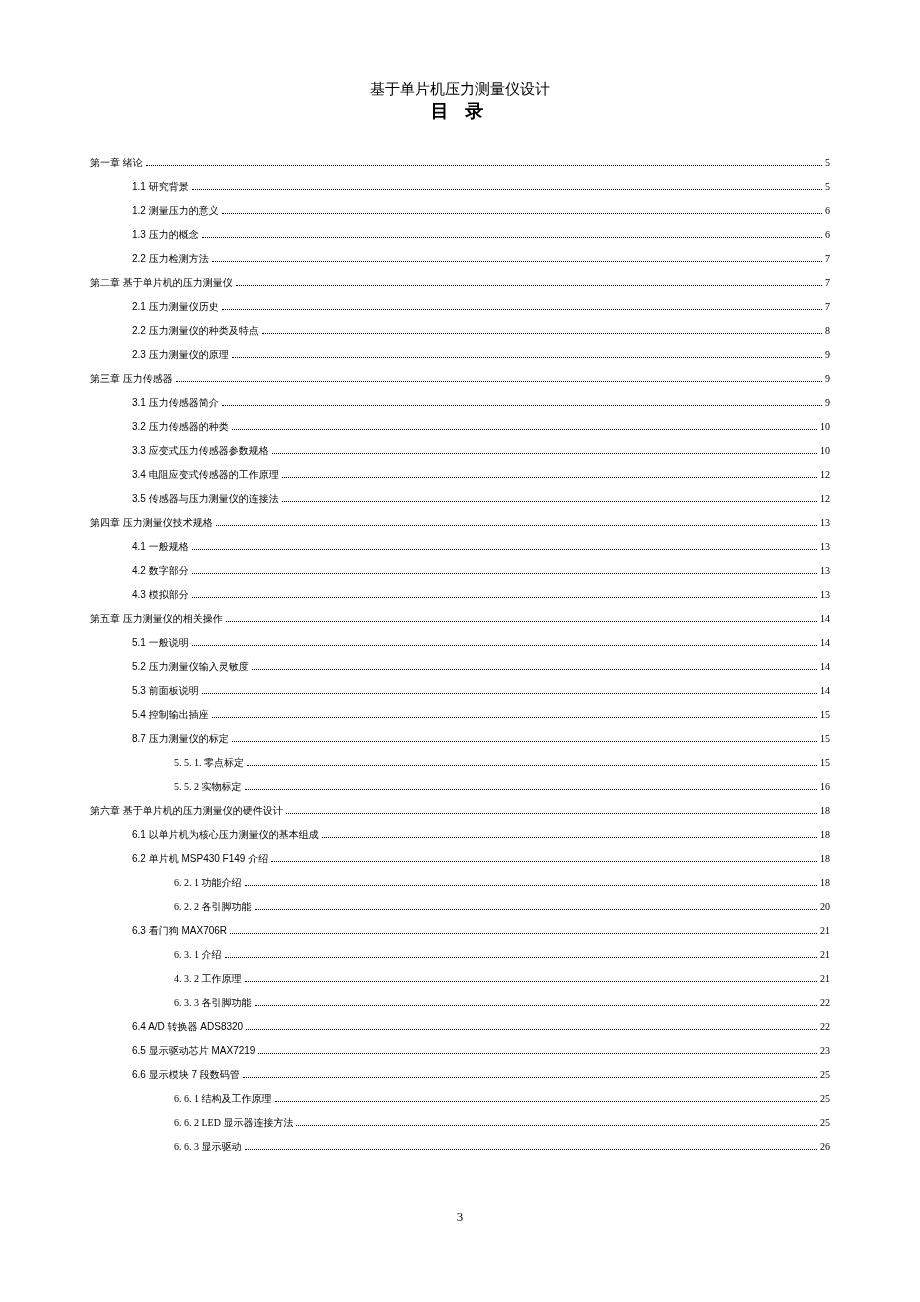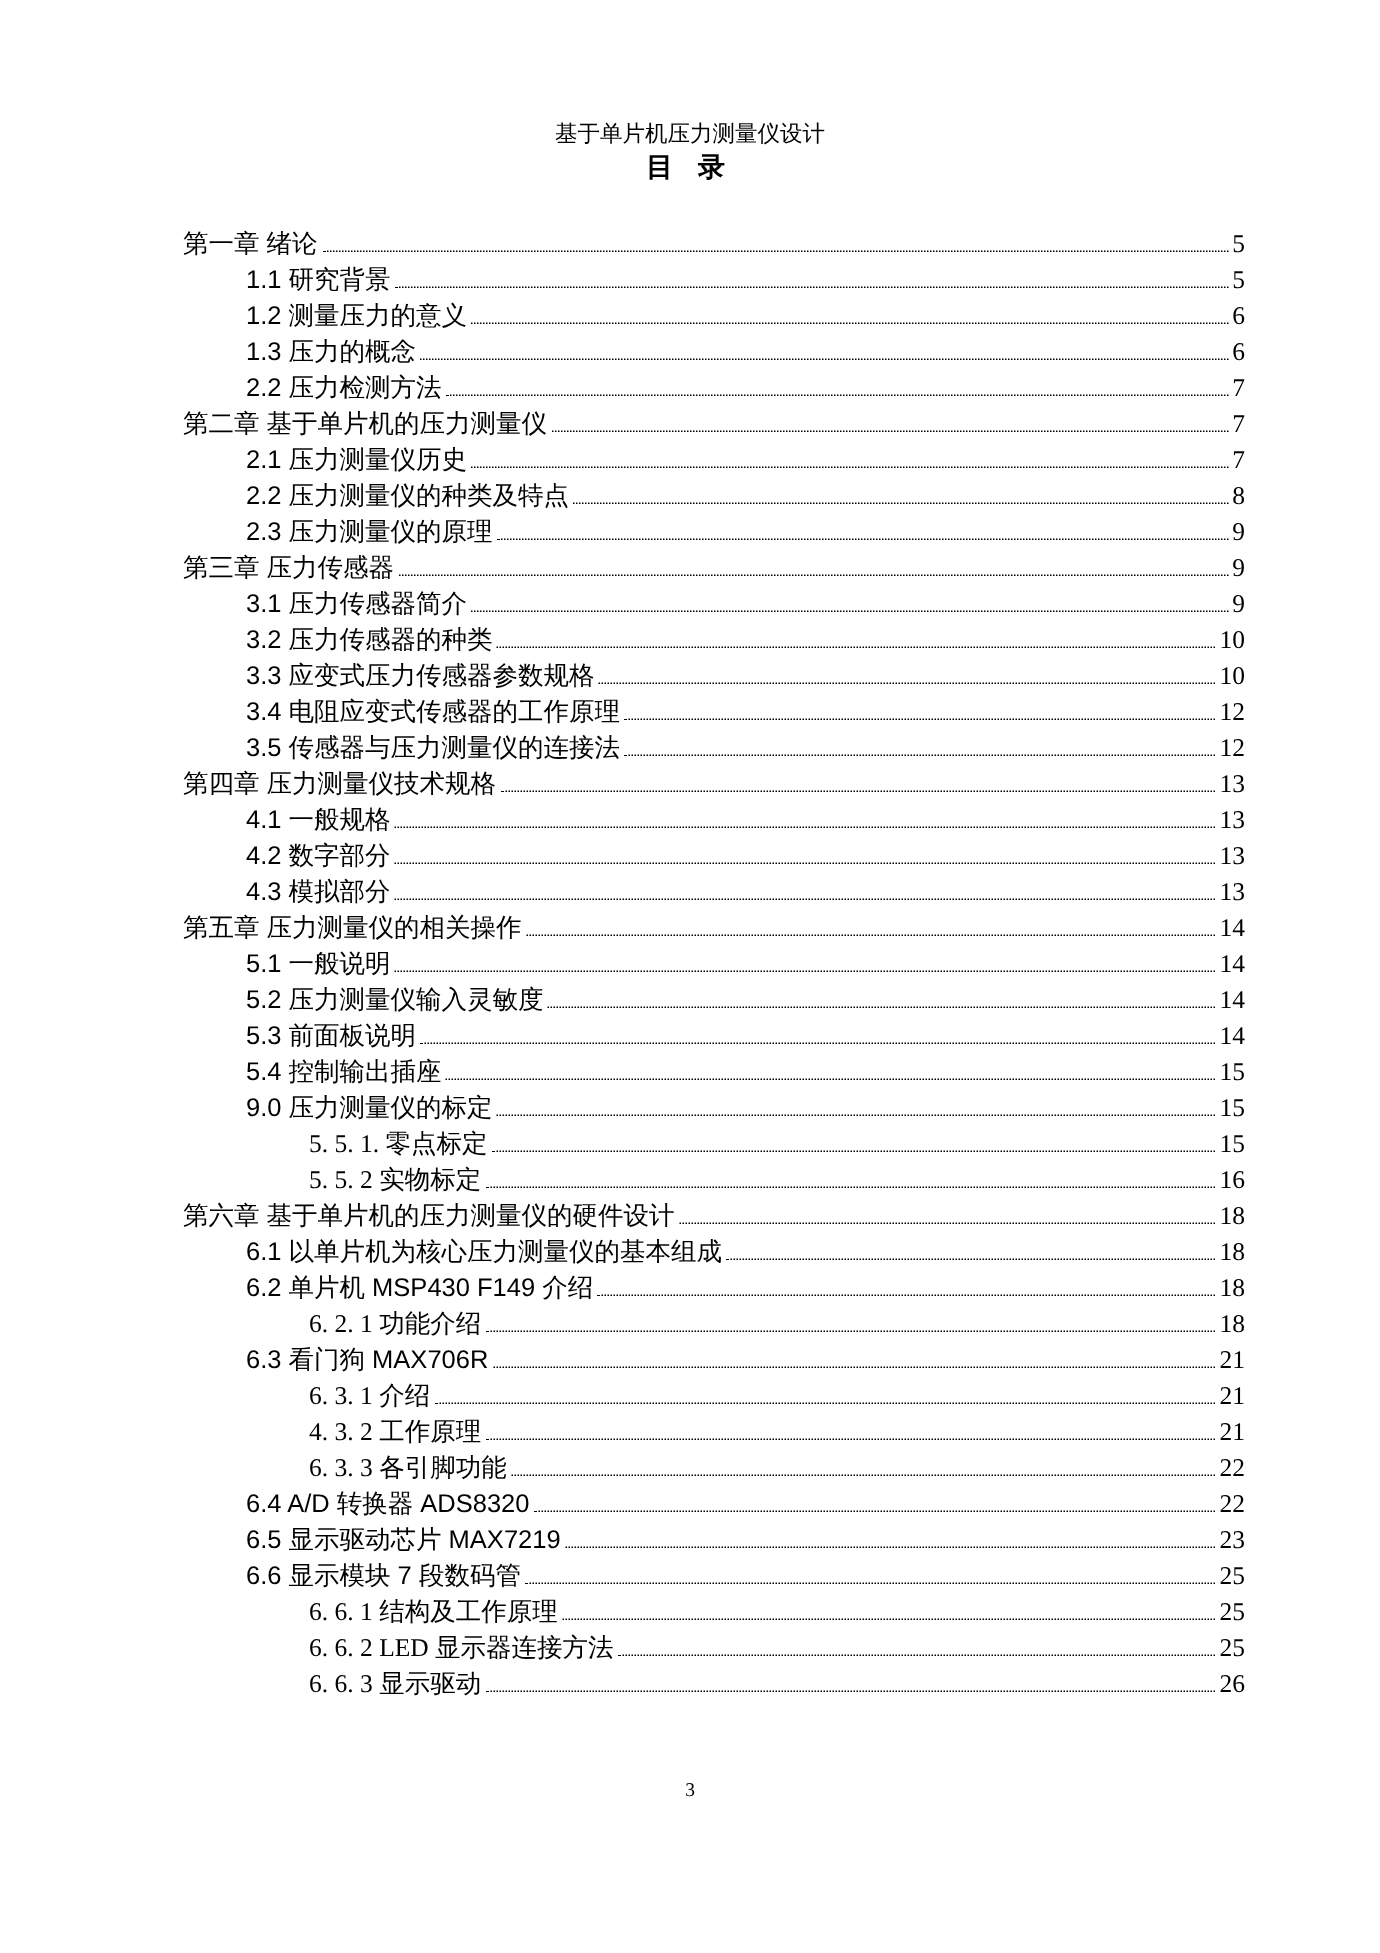--- a/index.html
+++ b/index.html
@@ -22,24 +22,23 @@
     .toc-title {
       text-align: center;
       font-size: 18px;
       font-weight: bold;
       margin-bottom: 28px;
       letter-spacing: 6px;
     }
     .toc-entry {
       display: flex;
       align-items: baseline;
-      font-size: 17px;
+      font-size: 10px;
       line-height: 24px;
       white-space: nowrap;
-      margin-left: 32px;
     }
     .toc-entry.level-1 {
       padding-left: 0;
     }
     .toc-entry.level-2 {
       padding-left: 42px;
     }
     .toc-entry.level-3 {
       padding-left: 84px;
     }
@@ -186,21 +185,21 @@
       <span class="toc-label bold">5.3 前面板说明</span>
       <span class="toc-dots"></span>
       <span class="toc-page">14</span>
     </div>
     <div class="toc-entry level-2">
       <span class="toc-label bold">5.4 控制输出插座</span>
       <span class="toc-dots"></span>
       <span class="toc-page">15</span>
     </div>
     <div class="toc-entry level-2">
-      <span class="toc-label bold">9.0 压力测量仪的标定</span>
+      <span class="toc-label bold">8.7 压力测量仪的标定</span>
       <span class="toc-dots"></span>
       <span class="toc-page">15</span>
     </div>
     <div class="toc-entry level-3">
       <span class="toc-label">5. 5. 1. 零点标定</span>
       <span class="toc-dots"></span>
       <span class="toc-page">15</span>
     </div>
     <div class="toc-entry level-3">
       <span class="toc-label">5. 5. 2 实物标定</span>
@@ -220,20 +219,25 @@
     <div class="toc-entry level-2">
       <span class="toc-label bold">6.2 单片机 MSP430 F149 介绍</span>
       <span class="toc-dots"></span>
       <span class="toc-page">18</span>
     </div>
     <div class="toc-entry level-3">
       <span class="toc-label">6. 2. 1 功能介绍</span>
       <span class="toc-dots"></span>
       <span class="toc-page">18</span>
     </div>
+    <div class="toc-entry level-3">
+      <span class="toc-label">6. 2. 2 各引脚功能</span>
+      <span class="toc-dots"></span>
+      <span class="toc-page">20</span>
+    </div>
     <div class="toc-entry level-2">
       <span class="toc-label bold">6.3 看门狗 MAX706R</span>
       <span class="toc-dots"></span>
       <span class="toc-page">21</span>
     </div>
     <div class="toc-entry level-3">
       <span class="toc-label">6. 3. 1 介绍</span>
       <span class="toc-dots"></span>
       <span class="toc-page">21</span>
     </div>

